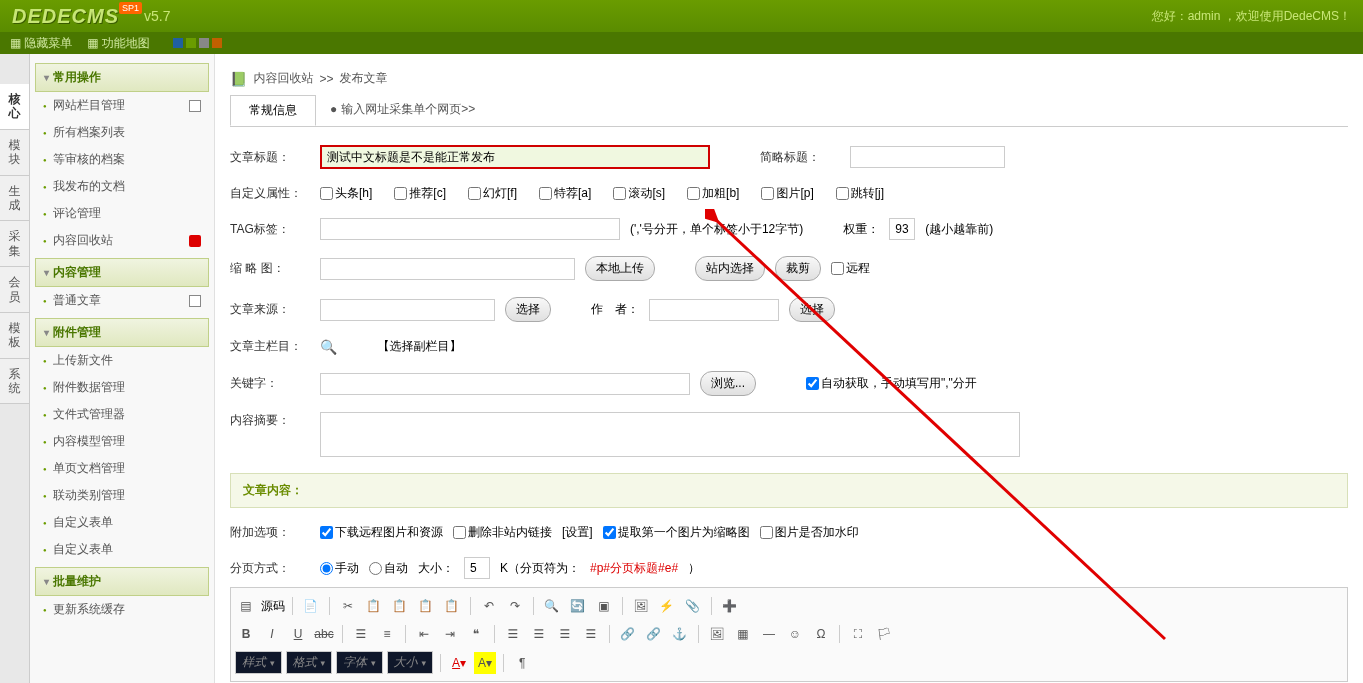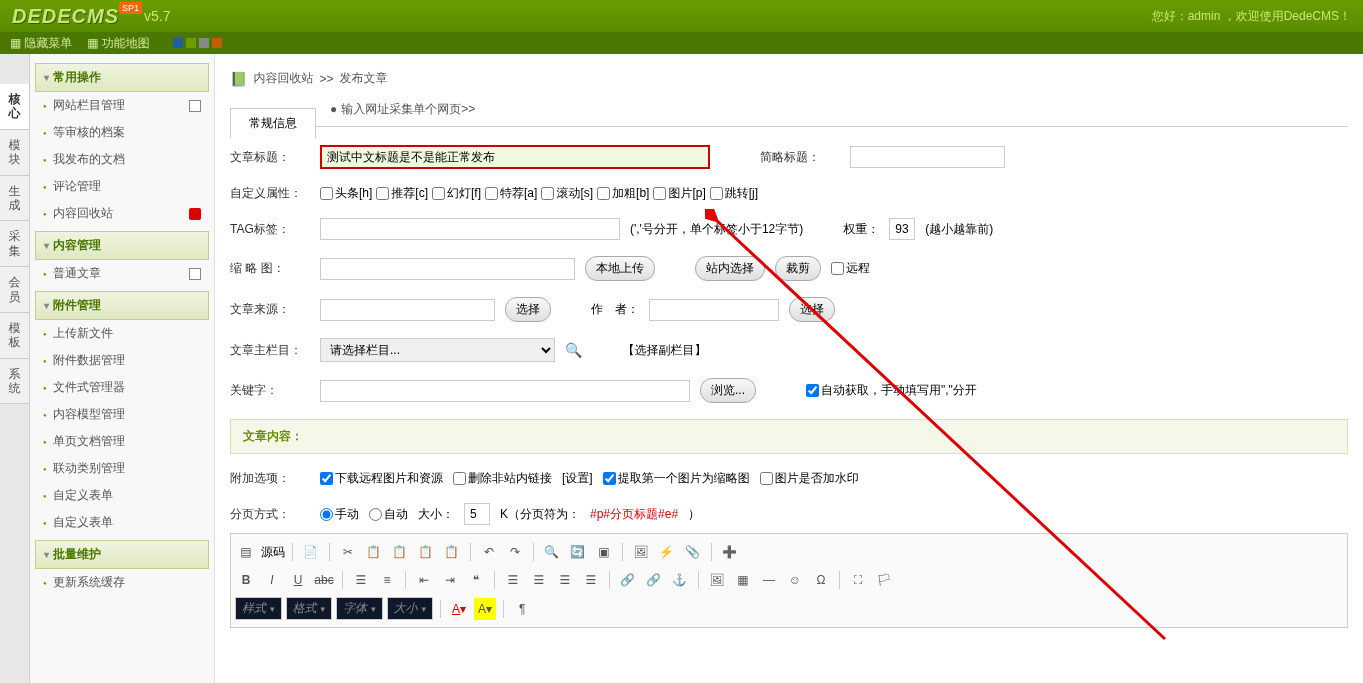--- a/index.html
+++ b/index.html
@@ -20,33 +20,33 @@
 .vtab.active { background: #fff; color: #333; font-weight: bold; }
 .sidebar { width: 185px; background: #f8f8f8; border-right: 1px solid #e0e0e0; overflow-y: auto; padding: 5px; }
 .section-header { background: linear-gradient(to bottom, #f0f4e0, #e0e8c0); border: 1px solid #c0d088; padding: 5px 8px; color: #4a7700; font-weight: bold; display: flex; align-items: center; gap: 4px; margin-top: 4px; cursor: pointer; }
 .section-header::before { content: "▾"; color: #888; font-size: 10px; }
 .menu-item { padding: 5px 8px 5px 18px; display: flex; align-items: center; justify-content: space-between; cursor: pointer; color: #555; }
 .menu-item::before { content: "●"; color: #6a9c00; font-size: 6px; position: absolute; margin-left: -10px; }
 .content { flex: 1; padding: 10px 15px; overflow-y: auto; background: #fff; position: relative; }
 .breadcrumb { display: flex; align-items: center; gap: 6px; padding: 6px 0; color: #555; }
 .breadcrumb .book-ico { color: #8a6; font-size: 14px; }
 .tabs { display: flex; border-bottom: 1px solid #ccc; margin-top: 2px; }
-.tab { padding: 6px 18px; border: 1px solid #ccc; border-bottom: none; background: #f5f5f5; cursor: pointer; position: relative; top: 13px; margin-right: 2px; }
+.tab { padding: 6px 18px; border: 1px solid #ccc; border-bottom: none; background: #f5f5f5; cursor: pointer; position: relative; top: 0; margin-right: 2px; }
 .tab.active { background: #fff; border-bottom: 1px solid #fff; }
 .tab-url { padding: 6px 12px; color: #555; cursor: pointer; }
 .tab-url::before { content: "●"; margin-right: 4px; }
 .form-area { padding: 10px 0; }
 .form-row { display: flex; align-items: center; padding: 8px 0; gap: 10px; }
 .form-label { width: 80px; text-align: left; color: #333; }
 input[type="text"], textarea, select { border: 1px solid #ccc; padding: 3px 5px; font-size: 12px; }
 .title-input { width: 390px; border: 2px solid #d00000 !important; background: #f0f8e0; }
 .short-input { width: 155px; }
 .mid-input { width: 300px; }
 .long-input { width: 370px; }
-.checkbox-group { display: flex; gap: 4px; flex-wrap: wrap; }
+.checkbox-group { display: flex; gap: 22px; flex-wrap: wrap; }
 .checkbox-item { display: flex; align-items: center; gap: 2px; }
 .btn { padding: 3px 10px; border: 1px solid #aaa; background: linear-gradient(to bottom, #f8f8f8, #e0e0e0); cursor: pointer; border-radius: 12px; }
 .weight-input { width: 26px; }
 textarea { width: 700px; height: 45px; resize: none; }
 .section-title { background: #f5f8e8; border: 1px solid #d8e0b8; padding: 8px 12px; color: #6a8c00; font-weight: bold; margin: 8px 0; }
 .editor-toolbar { border: 1px solid #ccc; background: #fafafa; padding: 4px; }
 .editor-row { display: flex; gap: 4px; padding: 3px 0; align-items: center; flex-wrap: wrap; }
 .editor-btn { width: 22px; height: 22px; border: 1px solid transparent; display: flex; align-items: center; justify-content: center; cursor: pointer; color: #555; }
 .editor-sep { width: 1px; height: 18px; background: #ccc; margin: 0 3px; }
 .editor-sel { border: 1px solid #ccc; padding: 2px 6px; background: #0f172a; cursor: pointer; display: flex; align-items: center; gap: 4px; color: #888; font-style: italic; }
@@ -97,20 +97,23 @@
     <div class="vtab">系统</div>
   </div>
 
   <div class="sidebar">
     <div class="section-header">常用操作</div>
     <div class="menu-item">
         <span>网站栏目管理</span>
         <span class="ico-doc"></span>
       </div>
     <div class="menu-item">
+        <span>所有档案列表</span>
+      </div>
+    <div class="menu-item">
         <span>等审核的档案</span>
       </div>
     <div class="menu-item">
         <span>我发布的文档</span>
       </div>
     <div class="menu-item">
         <span>评论管理</span>
       </div>
     <div class="menu-item">
         <span>内容回收站</span>
@@ -245,37 +248,40 @@
         <input type="text" style="width: 175px;">
         <button class="btn">选择</button>
         <span style="width:20px"></span>
         <span>作　者：</span>
         <input type="text" style="width: 130px;">
         <button class="btn">选择</button>
       </div>
 
       <div class="form-row">
         <span class="form-label">文章主栏目：</span>
-        <select style="width:235px"><option>请选择栏目...</option></select>
         <span class="magnify">🔍</span>
         <span style="width:20px"></span>
         <span>【选择副栏目】</span>
       </div>
 
       <div class="form-row">
         <span class="form-label">关键字：</span>
         <input type="text" class="long-input" style="">
         <button class="btn">浏览...</button>
         <span style="width:30px"></span>
         <label class="checkbox-item">
             <input type="checkbox" checked="" style="">
             <span>自动获取，手动填写用","分开</span>
           </label>
       </div>
 
+      <div class="form-row" style="align-items:flex-start">
+        <span class="form-label">内容摘要：</span>
+        <textarea style=""></textarea>
+      </div>
 
       <div class="section-title">文章内容：</div>
 
       <div class="form-row">
         <span class="form-label">附加选项：</span>
         <label class="checkbox-item">
             <input type="checkbox" checked="" style="">
             <span>下载远程图片和资源</span>
           </label>
         <label class="checkbox-item">

